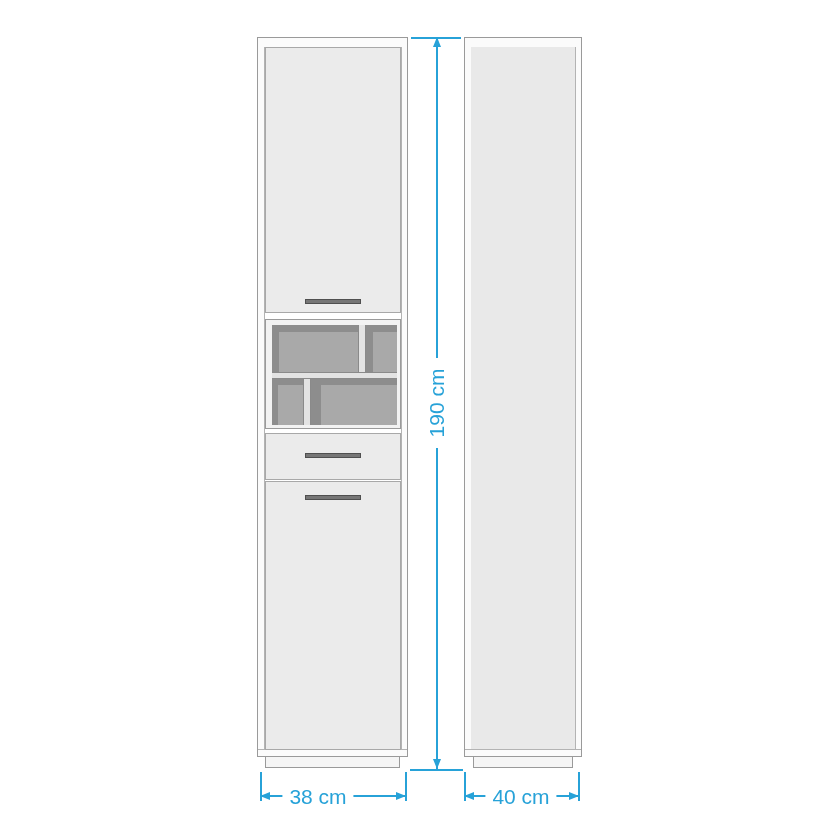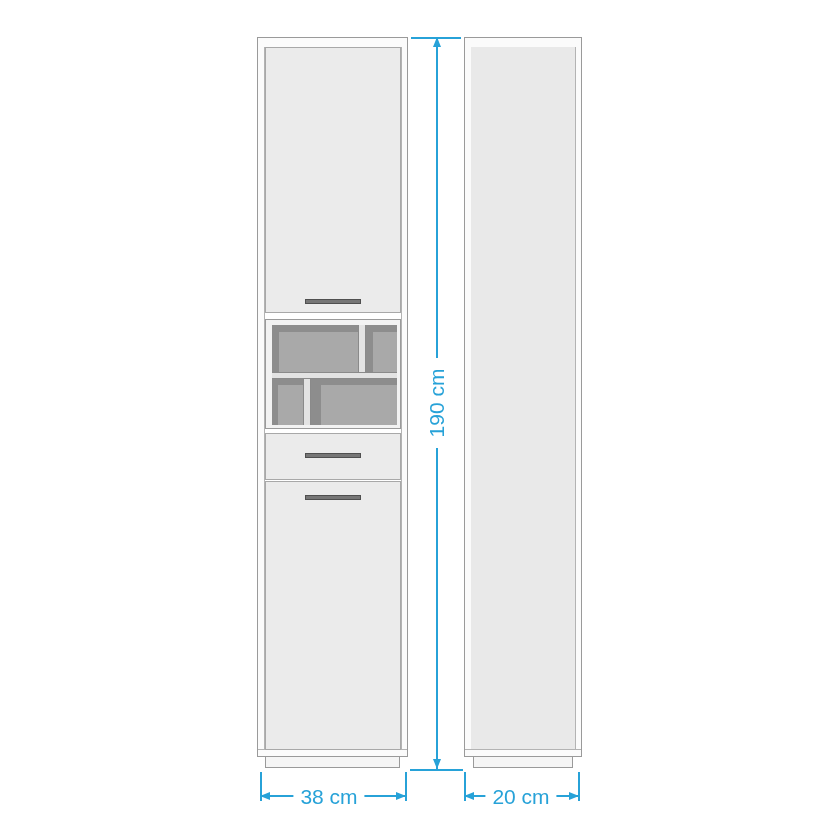--- a/index.html
+++ b/index.html
@@ -129,25 +129,25 @@
     <div class="arrow arrow-down" style="left:433px;top:759px;"></div>
     <div class="dim-label label-v" style="left:436px;top:403px;">190 cm</div>
   </div>
 
   <div>
     <div class="dim-line abs" style="left:260px;top:772px;width:1.5px;height:29px;"></div>
     <div class="dim-line abs" style="left:405px;top:772px;width:1.5px;height:29px;"></div>
     <div class="dim-line abs" style="left:261px;top:795px;width:144px;height:1.5px;"></div>
     <div class="arrow arrow-left" style="left:260px;top:792px;"></div>
     <div class="arrow arrow-right" style="left:396px;top:792px;"></div>
-    <div class="dim-label label-h" style="left:329px;top:796px;">38 cm</div>
+    <div class="dim-label label-h" style="left:318px;top:796px;">38 cm</div>
   </div>
 
   <div>
     <div class="dim-line abs" style="left:464px;top:772px;width:1.5px;height:29px;"></div>
     <div class="dim-line abs" style="left:578px;top:772px;width:1.5px;height:29px;"></div>
     <div class="dim-line abs" style="left:465px;top:795px;width:113px;height:1.5px;"></div>
     <div class="arrow arrow-left" style="left:464px;top:792px;"></div>
     <div class="arrow arrow-right" style="left:569px;top:792px;"></div>
-    <div class="dim-label label-h" style="left:521px;top:796px;">20 cm</div>
+    <div class="dim-label label-h" style="left:521px;top:796px;">40 cm</div>
   </div>
 
 </div>
 
 </body></html>

